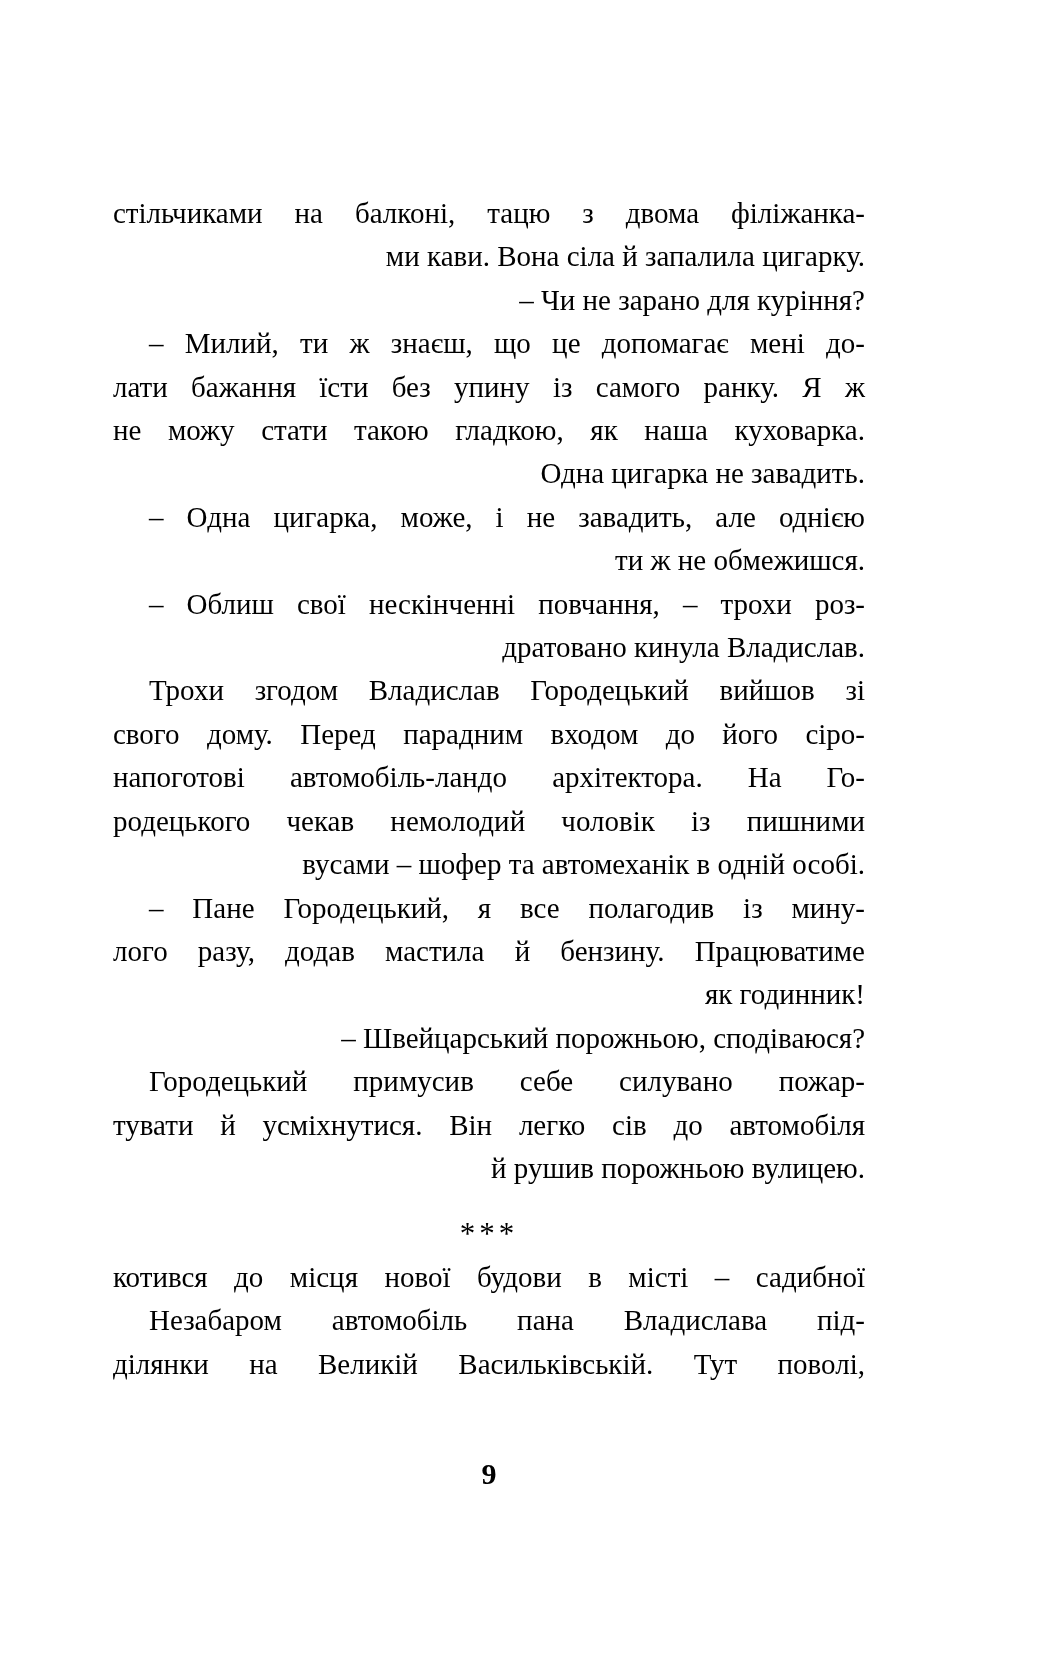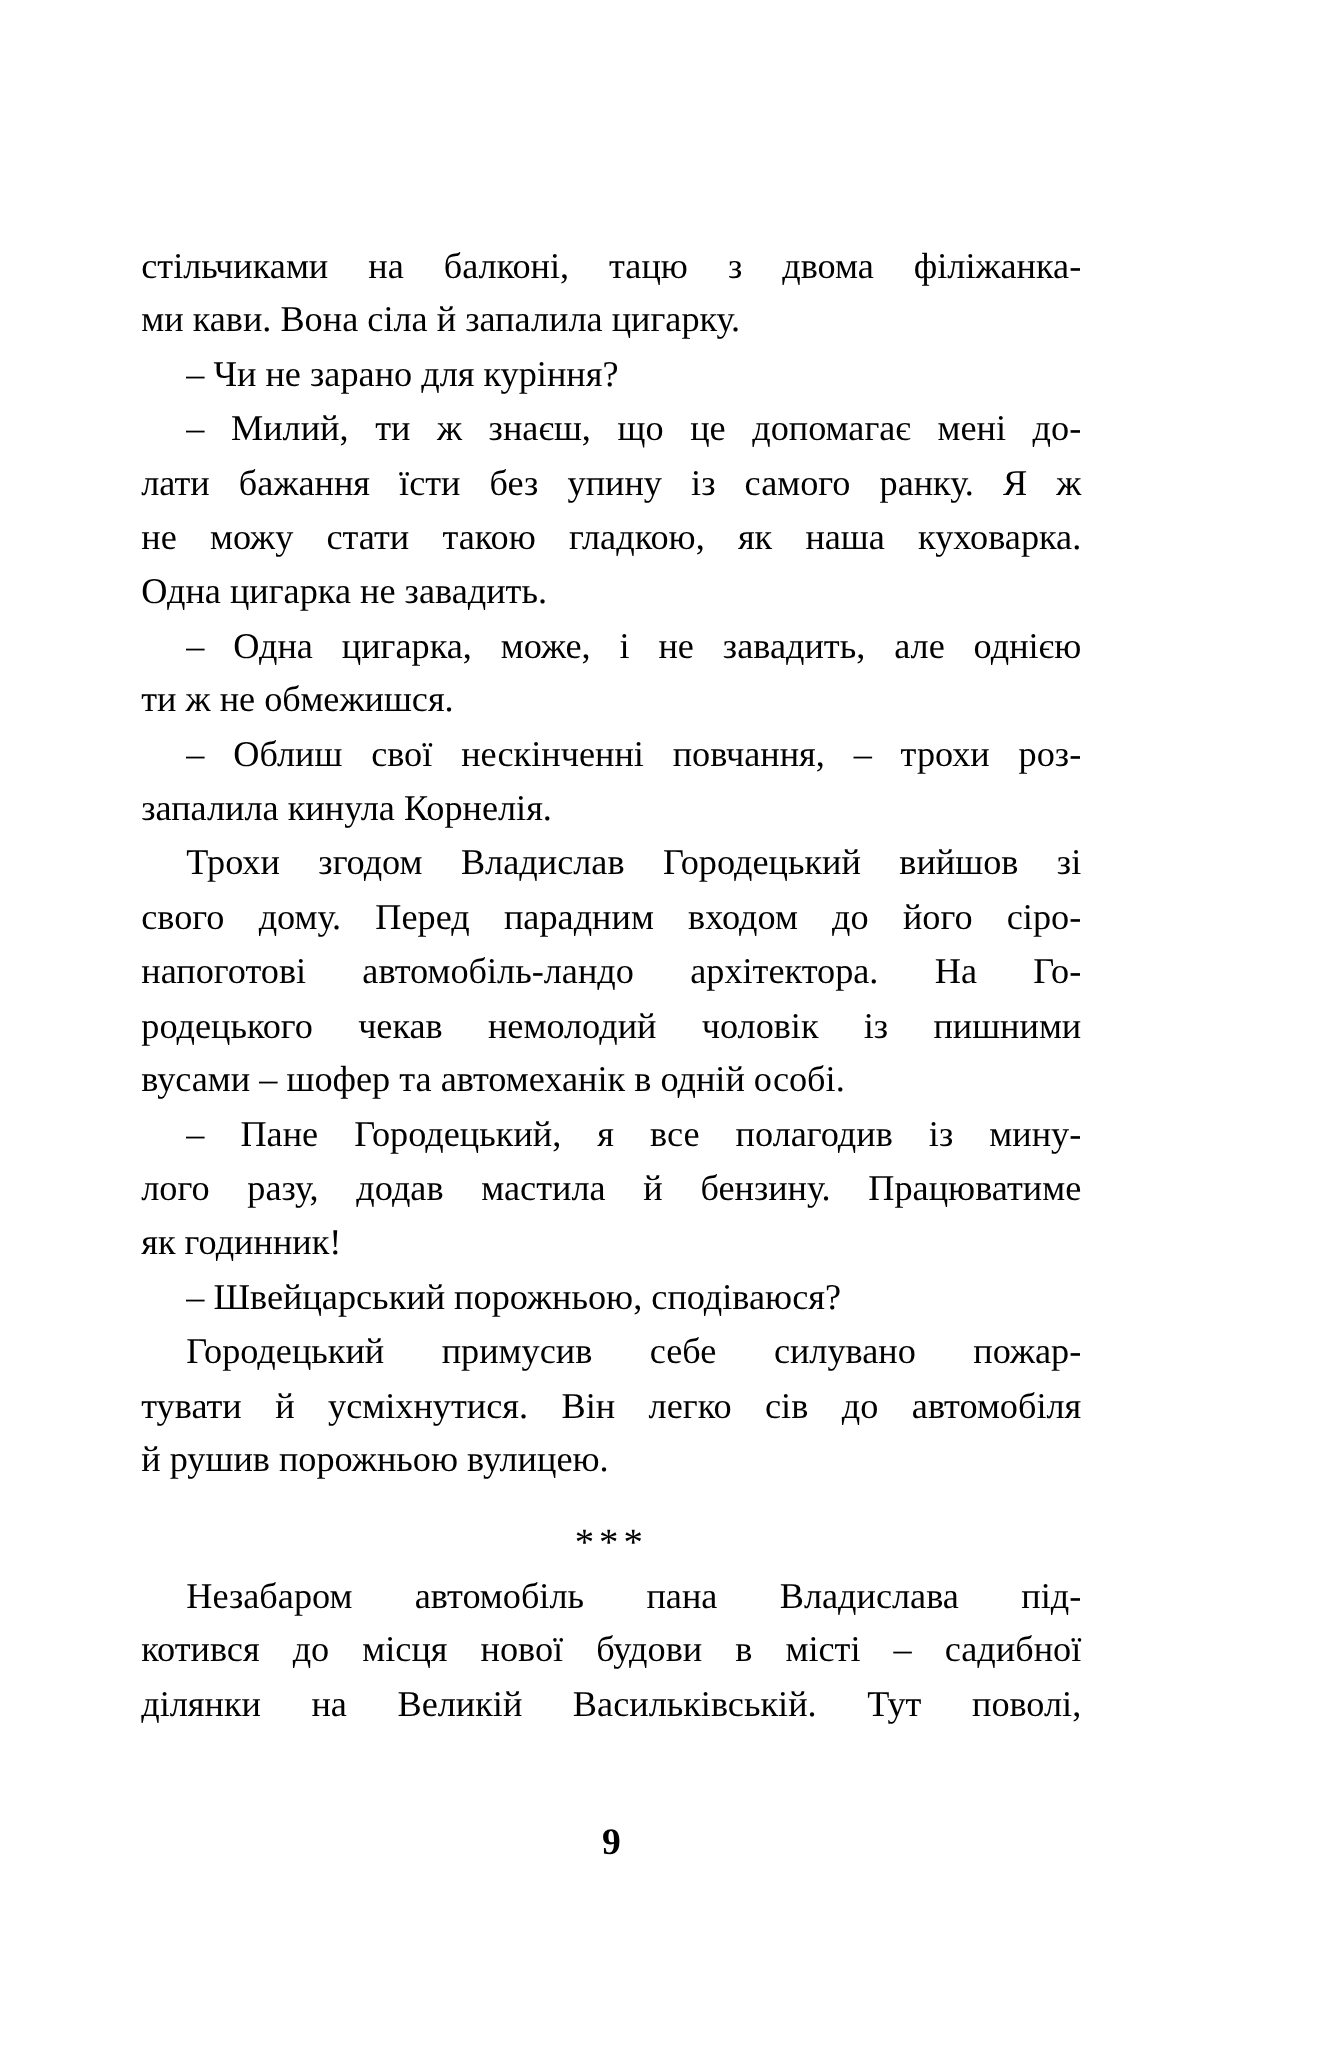--- a/index.html
+++ b/index.html
@@ -19,21 +19,21 @@
   .text-col {
     position: absolute;
     left: 113px;
     top: 192px;
     width: 752px;
     font-size: 29px;
     line-height: 43.4px;
     font-weight: 400;
   }
   .line {
-    text-align: left;
+    text-align: right;
     white-space: normal;
   }
   .line.justify {
     text-align: justify;
     text-align-last: justify;
   }
   .line.indent {
     padding-left: 36px;
   }
   .separator {
@@ -65,35 +65,35 @@
         <div class="line justify">стільчиками на балконі, тацю з двома філіжанка-</div>
         <div class="line">ми кави. Вона сіла й запалила цигарку.</div>
         <div class="line indent">– Чи не зарано для куріння?</div>
         <div class="line indent justify">– Милий, ти ж знаєш, що це допомагає мені до-</div>
         <div class="line justify">лати бажання їсти без упину із самого ранку. Я ж</div>
         <div class="line justify">не можу стати такою гладкою, як наша куховарка.</div>
         <div class="line">Одна цигарка не завадить.</div>
         <div class="line indent justify">– Одна цигарка, може, і не завадить, але однією</div>
         <div class="line">ти ж не обмежишся.</div>
         <div class="line indent justify">– Облиш свої нескінченні повчання, – трохи роз-</div>
-        <div class="line">запалила кинула Корнелія.</div>
+        <div class="line">дратовано кинула Владислав.</div>
         <div class="line indent justify">Трохи згодом Владислав Городецький вийшов зі</div>
         <div class="line justify">свого дому. Перед парадним входом до його сіро-</div>
         <div class="line justify">напоготові автомобіль-ландо архітектора. На Го-</div>
         <div class="line justify">родецького чекав немолодий чоловік із пишними</div>
         <div class="line">вусами – шофер та автомеханік в одній особі.</div>
         <div class="line indent justify">– Пане Городецький, я все полагодив із мину-</div>
         <div class="line justify">лого разу, додав мастила й бензину. Працюватиме</div>
         <div class="line">як годинник!</div>
         <div class="line indent">– Швейцарський порожньою, сподіваюся?</div>
         <div class="line indent justify">Городецький примусив себе силувано пожар-</div>
         <div class="line justify">тувати й усміхнутися. Він легко сів до автомобіля</div>
         <div class="line">й рушив порожньою вулицею.</div>
       </div>
     <div class="separator">***</div>
     <div id="block2">
+        <div class="line justify">котився до місця нової будови в місті – садибної</div>
         <div class="line indent justify">Незабаром автомобіль пана Владислава під-</div>
-        <div class="line justify">котився до місця нової будови в місті – садибної</div>
         <div class="line justify">ділянки на Великій Васильківській. Тут поволі,</div>
       </div>
   </div>
   <div class="page-number">9</div>
 </div>
 
 </body></html>

